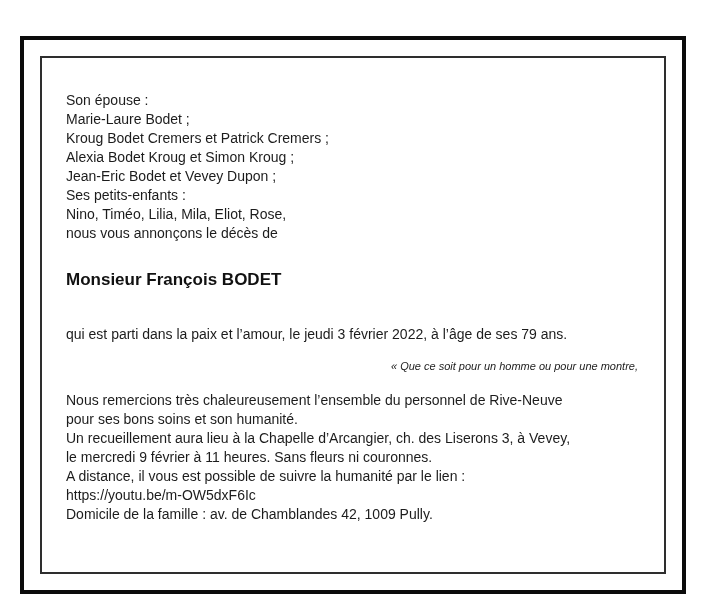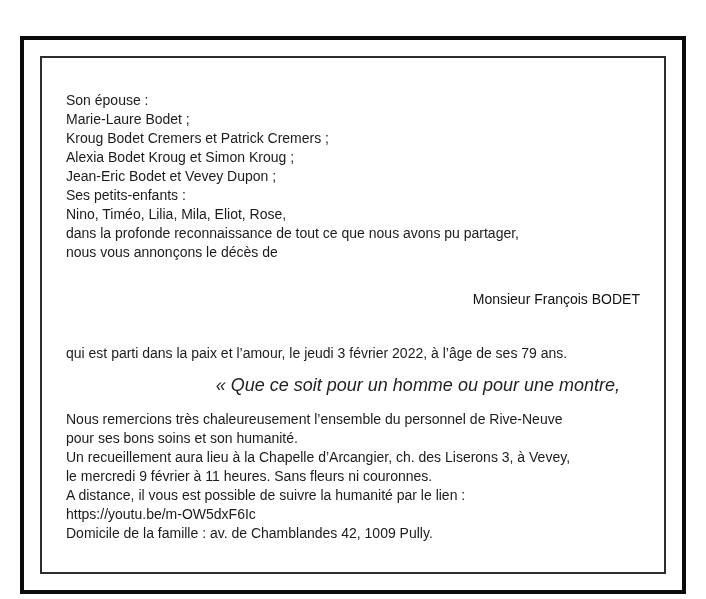--- a/index.html
+++ b/index.html
@@ -45,37 +45,37 @@
     font-weight: normal;
   }
   .link {
     color: inherit;
     text-decoration: none;
     cursor: pointer;
     text-align: right;
   }
   .deceased-title {
     margin-top: 26px;
-    text-align: right;
-    font-weight: normal;
-    font-size: 14px;
+    text-align: left;
+    font-weight: bold;
+    font-size: 17px;
     line-height: 22px;
     color: #111111;
   }
   .death-line {
     margin-top: 34px;
   }
   .quote {
     margin-top: 13px;
     margin-left: auto;
-    margin-right: 20px;
+    margin-right: 2px;
     width: fit-content;
     text-align: center;
     font-style: italic;
-    font-size: 18px;
+    font-size: 11px;
     line-height: 18px;
     color: #222222;
   }
   .closing {
     margin-top: 16px;
   }
 </style>
 </head>
 <body>
 
@@ -83,21 +83,20 @@
   <div class="frame-inner">
 
     <div class="body-text">
         <div class="line"><span>Son épouse :</span></div>
         <div class="line"><span>Marie-Laure </span><span class="b">Bodet</span><span> ;</span></div>
         <div class="line"><span>Kroug </span><span class="b">Bodet Cremers</span><span> et Patrick </span><span class="b">Cremers</span><span> ;</span></div>
         <div class="line"><span>Alexia </span><span class="b">Bodet Kroug</span><span> et Simon </span><span class="b">Kroug</span><span> ;</span></div>
         <div class="line"><span>Jean-Eric </span><span class="b">Bodet</span><span> et Vevey </span><span class="b">Dupon</span><span> ;</span></div>
         <div class="line"><span>Ses petits-enfants :</span></div>
         <div class="line"><span>Nino, Timéo, Lilia, Mila, Eliot, Rose,</span></div>
-        <div class="line"><span>dans la profonde reconnaissance de tout ce que nous avons pu partager,</span></div>
         <div class="line"><span>nous vous annonçons le décès de</span></div>
       </div>
 
     <div class="deceased-title">Monsieur François BODET</div>
 
     <div class="body-text death-line">qui est parti dans la paix et l’amour, le jeudi 3 février 2022, à l’âge de ses 79 ans.</div>
 
     <div class="quote">
         <div class="line"><span>« Que ce soit pour un homme ou pour une montre,</span></div>
       </div>

